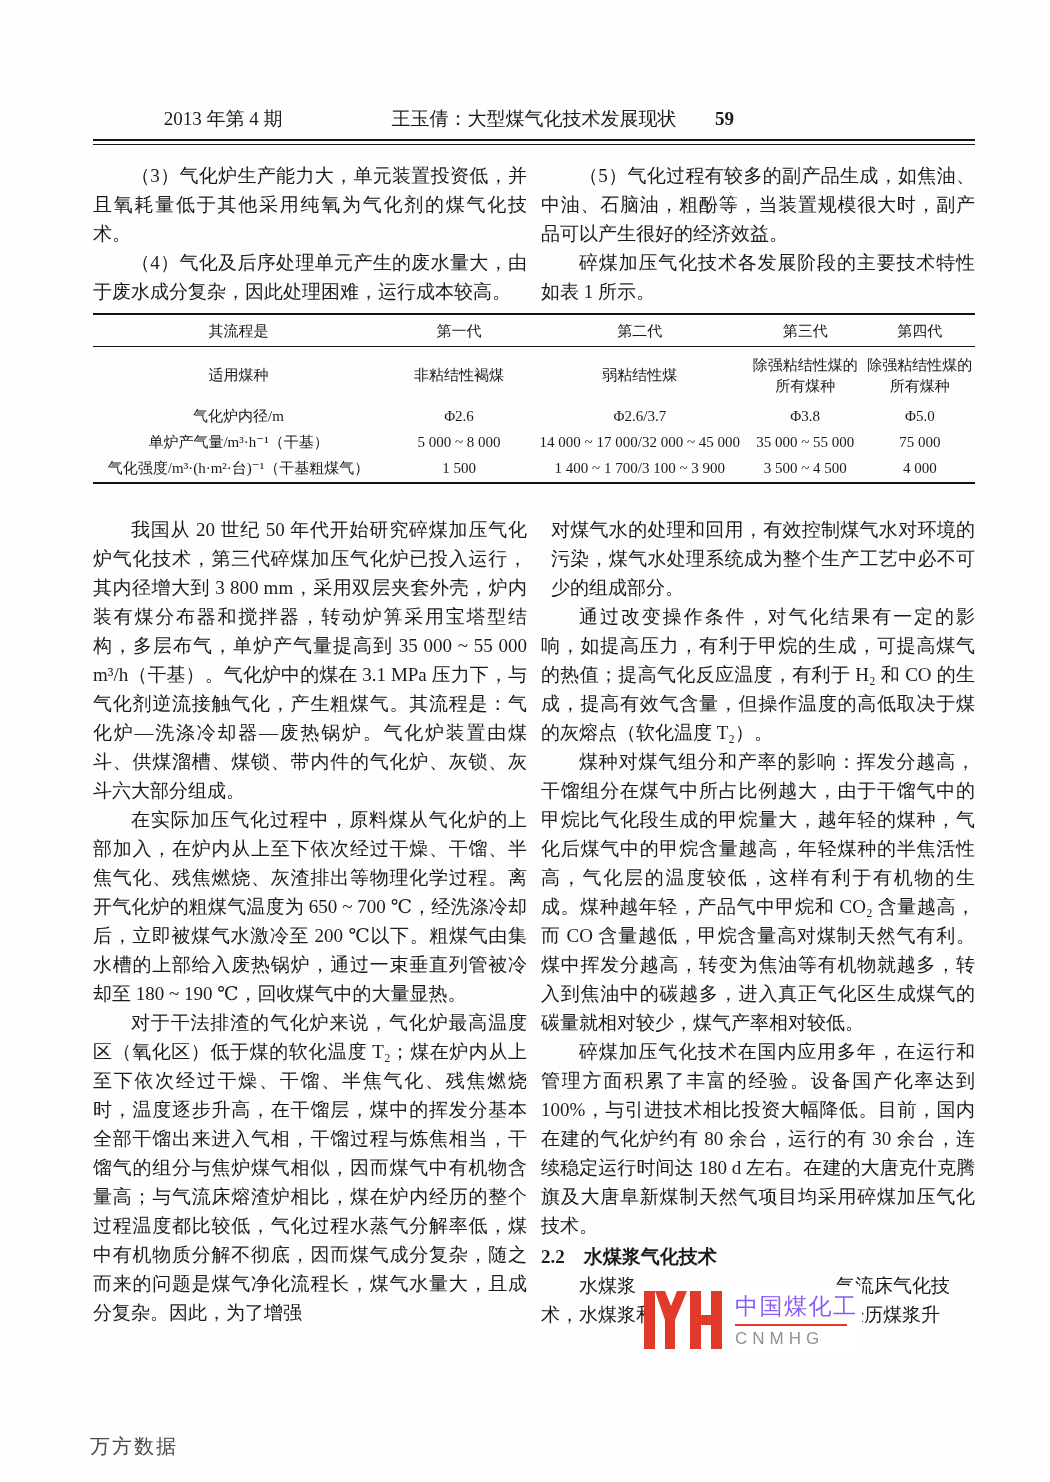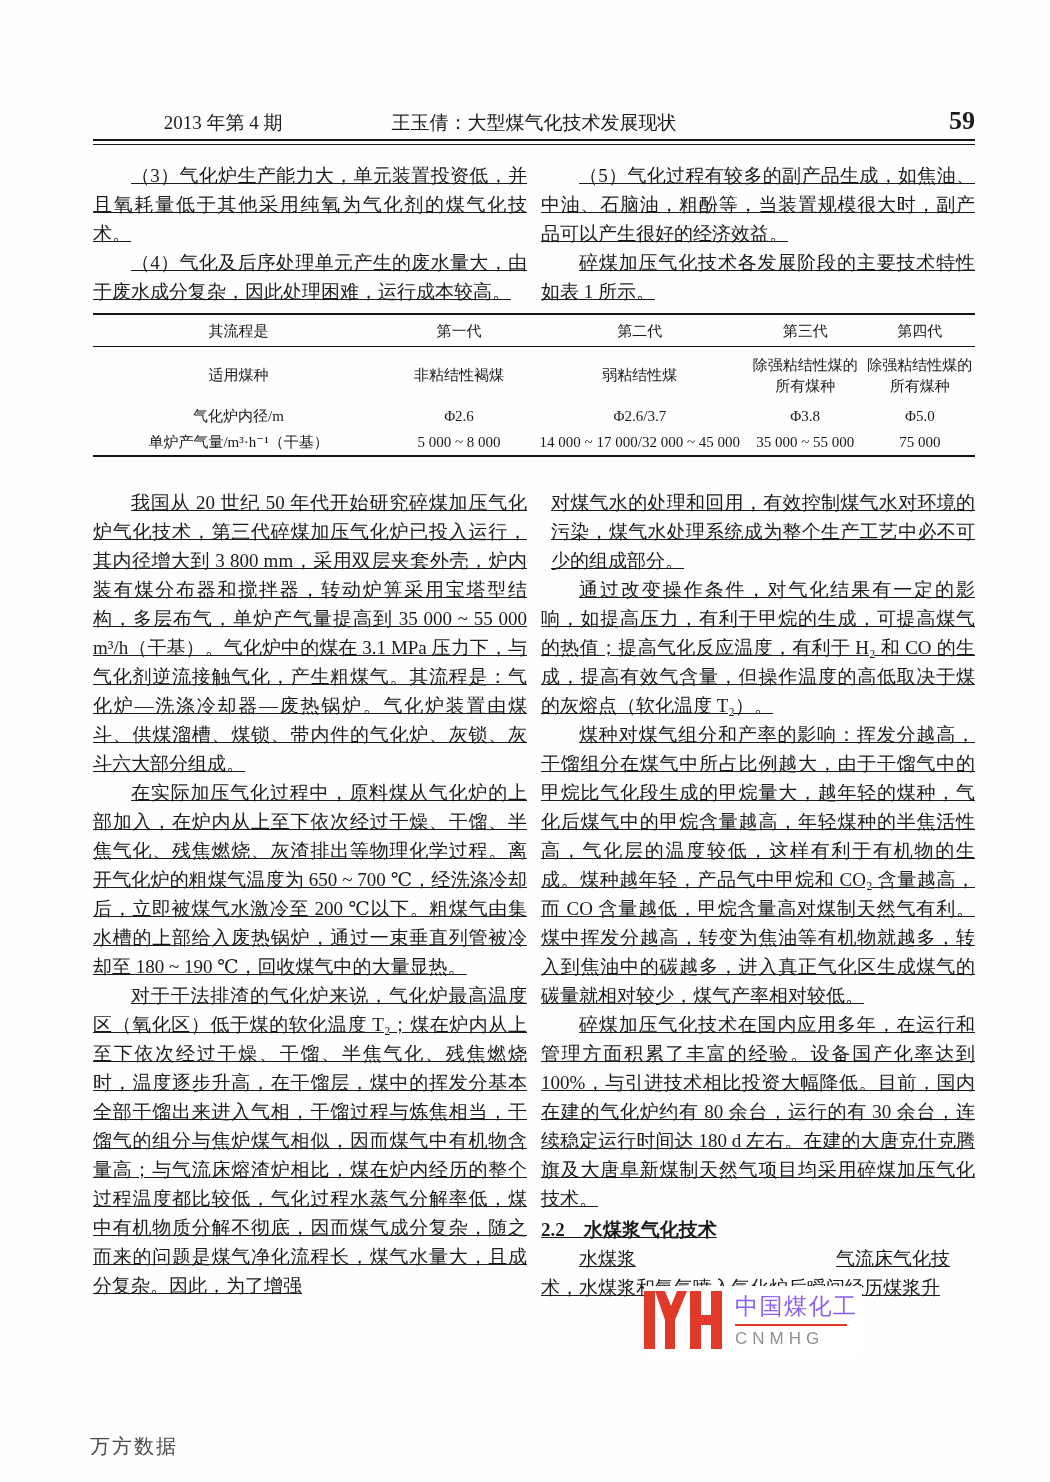--- a/index.html
+++ b/index.html
@@ -15,30 +15,30 @@
   }
   .content { width: 882px; margin-left: 93px; padding-top: 106px; }
 
   
   .header-row {
     display: flex; justify-content: space-between; align-items: baseline;
     font-size: 19px; height: 24px;
   }
   .header-issue { width: 260px; text-align: center; }
   .header-title { flex: 1; text-align: center; }
-  .header-page  { width: 260px; text-align: right; font-size: 26px; font-weight: bold; }
+  .header-page  { width: 260px; text-align: left; font-size: 19px; font-weight: bold; }
   .head-rule {
     margin-top: 9px; height: 6px;
     border-top: 2.2px solid #161616;
     border-bottom: 1.6px solid #161616;
   }
 
   
   .cols { display: flex; gap: 14px; }
-  .col { width: 434px; font-size: 19px; line-height: 29px; text-align: justify; text-decoration: underline; }
+  .col { width: 434px; font-size: 19px; line-height: 29px; text-align: justify; }
   .col p { text-indent: 2em; }
   .col p.noindent { text-indent: 0; margin-left: 10px; }
   .cols-top { margin-top: 16px; }
   .cols-main { margin-top: 31px; justify-content: center; }
 
   
   .table-caption {
     margin-top: 24px; text-align: center;
     font-size: 15.5px; font-weight: bold; letter-spacing: .5px;
   }
@@ -130,20 +130,27 @@
           <td>Φ3.8</td>
           <td>Φ5.0</td>
         </tr>
         <tr>
           <td>单炉产气量/m³·h⁻¹（干基）</td>
           <td>5 000 ~ 8 000</td>
           <td>14 000 ~ 17 000/32 000 ~ 45 000</td>
           <td>35 000 ~ 55 000</td>
           <td>75 000</td>
         </tr>
+        <tr>
+          <td>气化强度/m³·(h·m²·台)⁻¹（干基粗煤气）</td>
+          <td>1 500</td>
+          <td>1 400 ~ 1 700/3 100 ~ 3 900</td>
+          <td>3 500 ~ 4 500</td>
+          <td>4 000</td>
+        </tr>
       </tbody>
     </table>
 
     <div class="cols cols-main">
       <div class="col">
         <p>我国从 20 世纪 50 年代开始研究碎煤加压气化炉气化技术，第三代碎煤加压气化炉已投入运行，其内径增大到 3 800 mm，采用双层夹套外壳，炉内装有煤分布器和搅拌器，转动炉箅采用宝塔型结构，多层布气，单炉产气量提高到 35 000 ~ 55 000 m³/h（干基）。气化炉中的煤在 3.1 MPa 压力下，与气化剂逆流接触气化，产生粗煤气。其流程是：气化炉—洗涤冷却器—废热锅炉。气化炉装置由煤斗、供煤溜槽、煤锁、带内件的气化炉、灰锁、灰斗六大部分组成。</p>
         <p>在实际加压气化过程中，原料煤从气化炉的上部加入，在炉内从上至下依次经过干燥、干馏、半焦气化、残焦燃烧、灰渣排出等物理化学过程。离开气化炉的粗煤气温度为 650 ~ 700 ℃，经洗涤冷却后，立即被煤气水激冷至 200 ℃以下。粗煤气由集水槽的上部给入废热锅炉，通过一束垂直列管被冷却至 180 ~ 190 ℃，回收煤气中的大量显热。</p>
         <p>对于干法排渣的气化炉来说，气化炉最高温度区（氧化区）低于煤的软化温度 T₂；煤在炉内从上至下依次经过干燥、干馏、半焦气化、残焦燃烧时，温度逐步升高，在干馏层，煤中的挥发分基本全部干馏出来进入气相，干馏过程与炼焦相当，干馏气的组分与焦炉煤气相似，因而煤气中有机物含量高；与气流床熔渣炉相比，煤在炉内经历的整个过程温度都比较低，气化过程水蒸气分解率低，煤中有机物质分解不彻底，因而煤气成分复杂，随之而来的问题是煤气净化流程长，煤气水量大，且成分复杂。因此，为了增强</p>
       </div>
       <div class="col">

